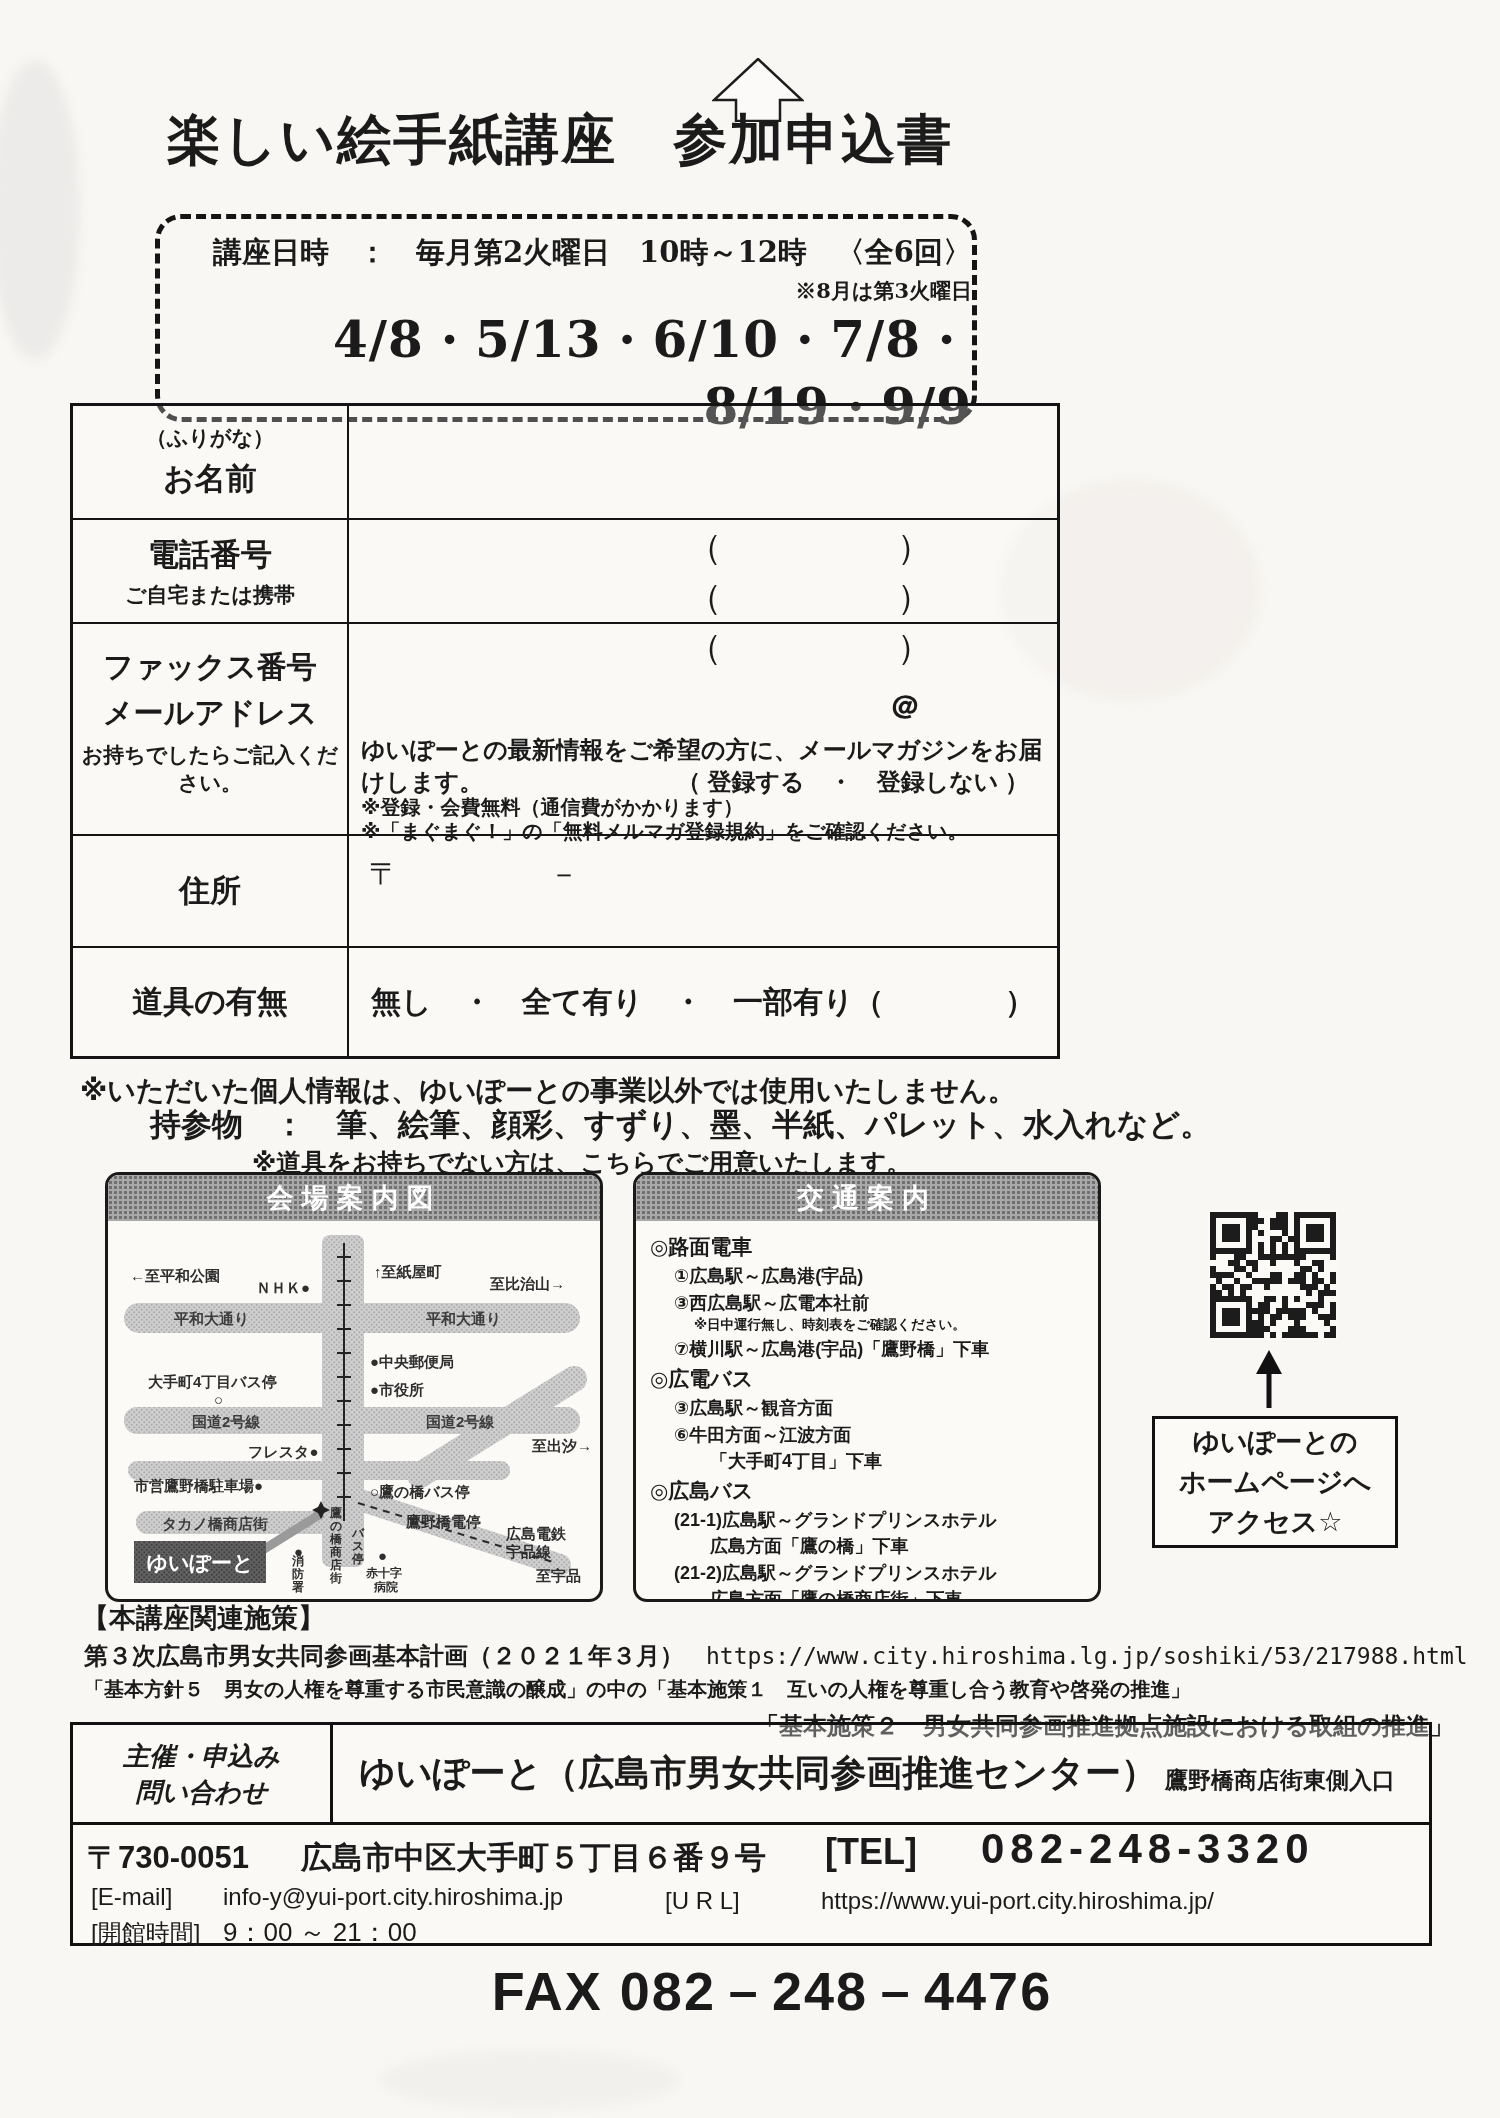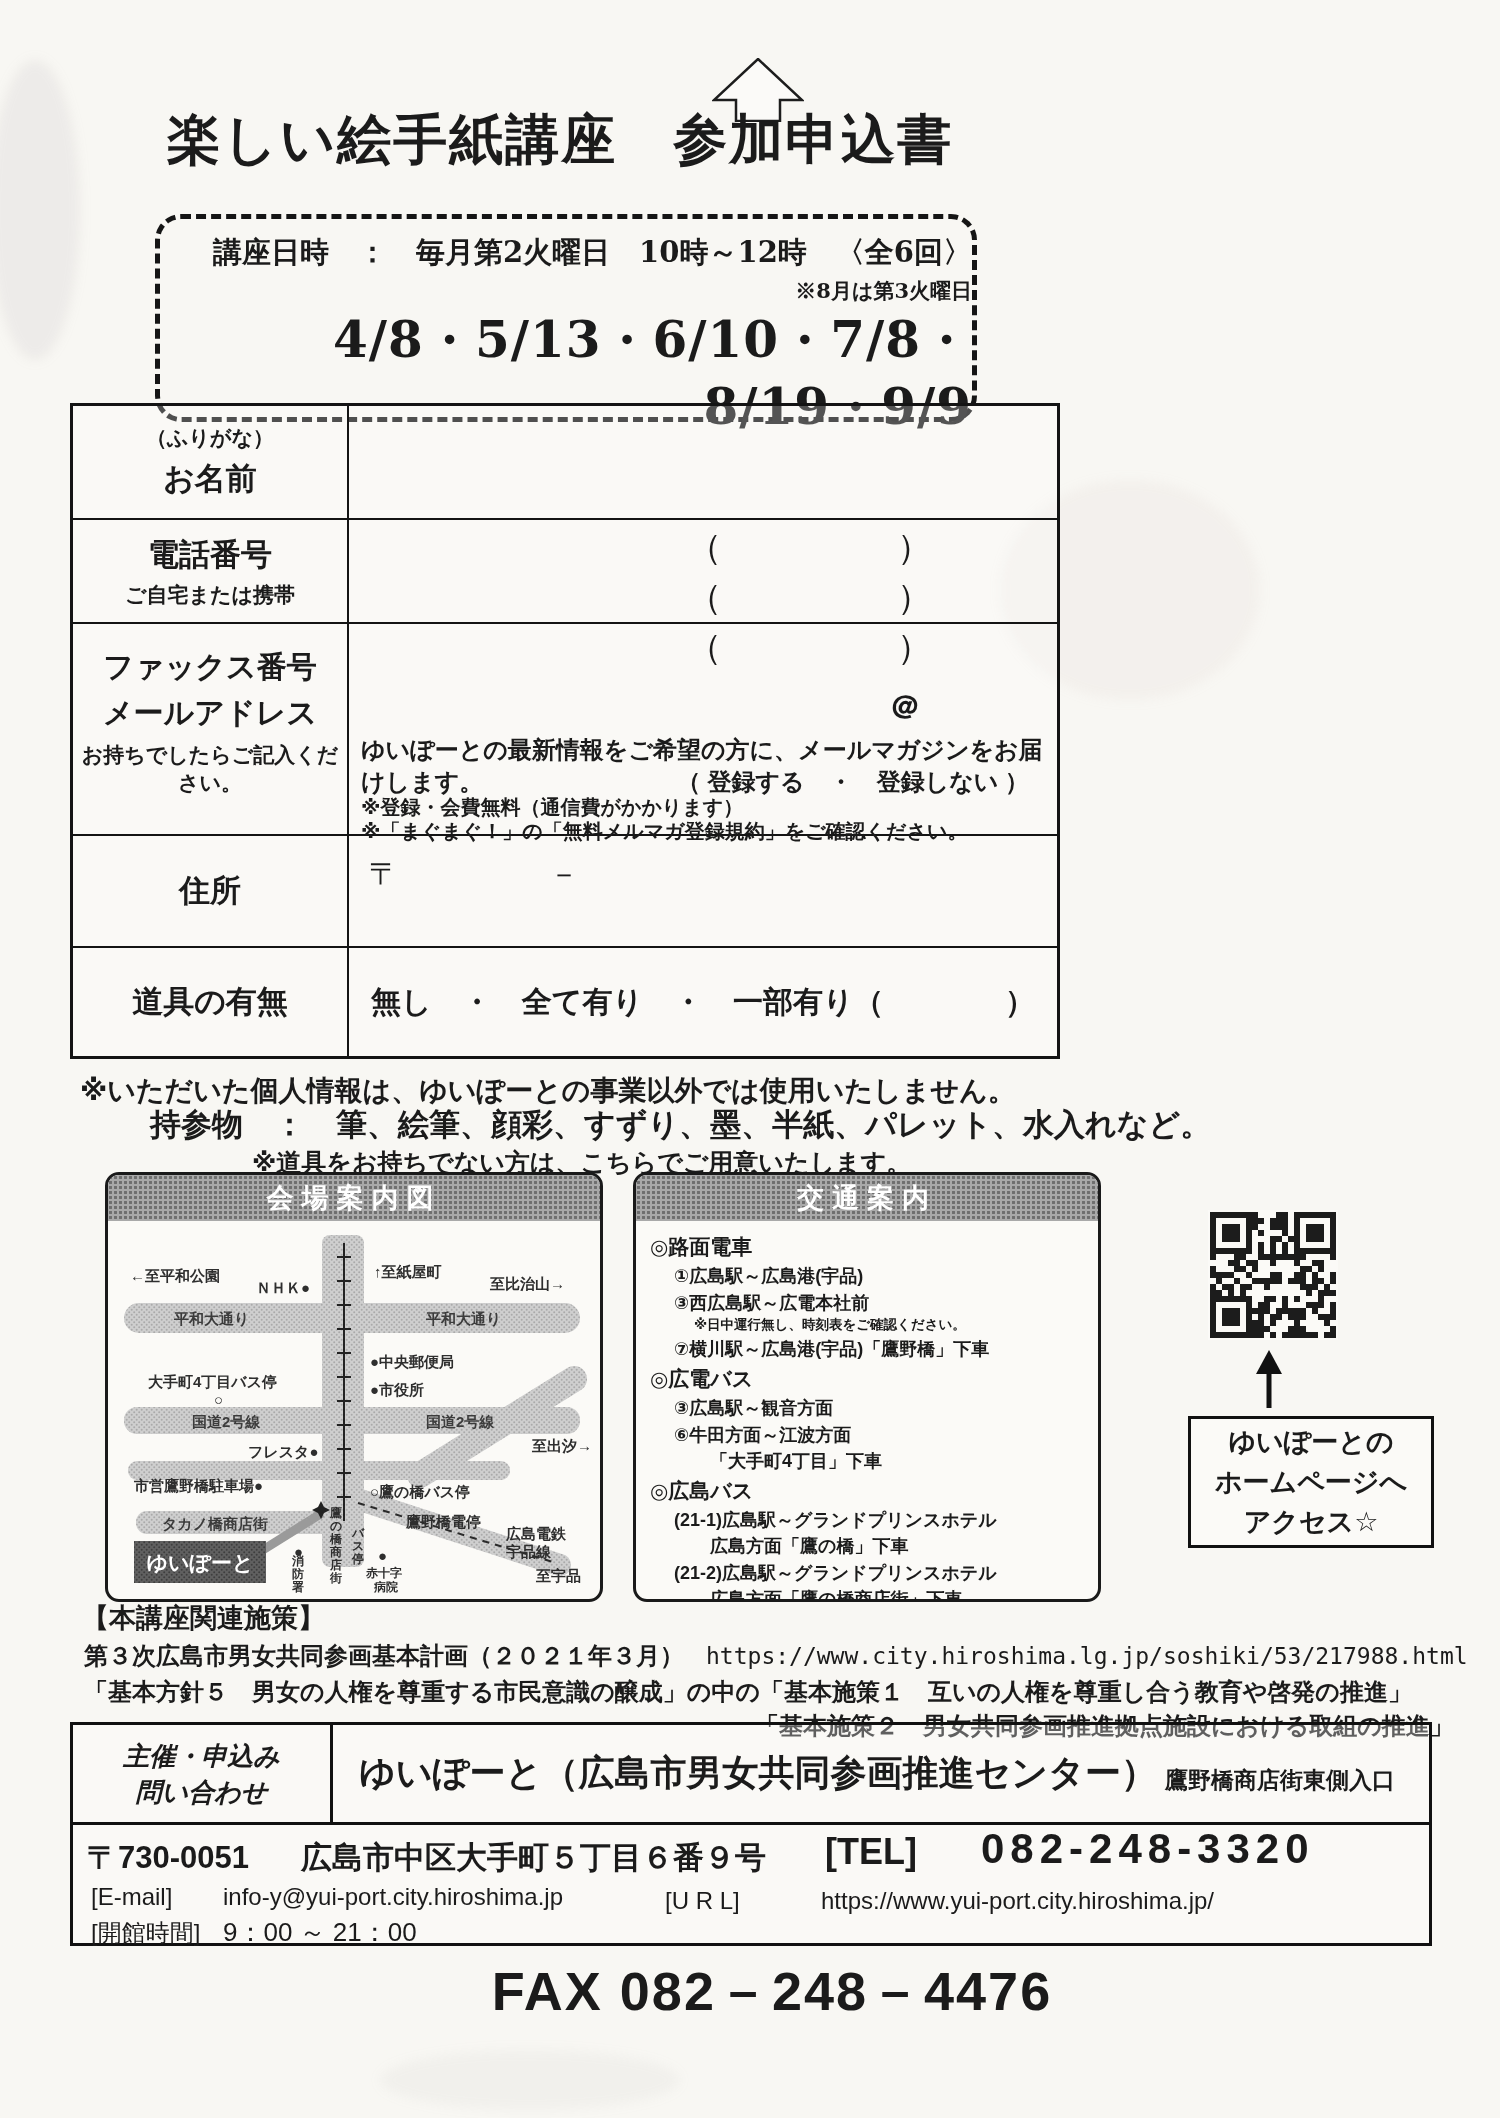--- a/index.html
+++ b/index.html
@@ -72,27 +72,27 @@
   .ml{font:700 15px "Liberation Sans",sans-serif;fill:#2e2e2e;}
   .ml.road{fill:#3c3c3c;}
   .ml.sm{font-size:12px;}
   .yui-name{font:700 21px "Liberation Sans",sans-serif;fill:#ffffff;}
 
   
   .qr-wrap{left:1208px;top:1210px;}
   .qr-arrow{left:1252px;top:1350px;}
   .hp-box{left:1152px;top:1416px;width:246px;height:132px;border:3.5px solid #111;
           background:#fbfaf7;display:flex;flex-direction:column;align-items:center;justify-content:center;
-          font-weight:700;font-size:27px;line-height:40px;box-sizing:border-box;margin-left:36px;}
+          font-weight:700;font-size:27px;line-height:40px;box-sizing:border-box;}
 
   
   .rel-h{left:82px;top:1600px;font-weight:700;font-size:27px;}
   .rel-1{left:84px;top:1640px;font-weight:700;font-size:24px;}
   .rel-url{font-family:"DejaVu Sans Mono","Liberation Mono",monospace;font-weight:400;font-size:23px;margin-left:22px;}
-  .rel-2{left:84px;top:1676px;font-weight:700;font-size:24px;text-align:center;}
+  .rel-2{left:84px;top:1676px;font-weight:700;font-size:20px;text-align:center;}
   .rel-3{left:755px;top:1710px;font-weight:700;font-size:24px;}
 
   
   .contact{left:70px;top:1722px;width:1362px;height:224px;border:3.5px solid #111;box-sizing:border-box;background:rgba(255,255,255,.3);}
   .c-top{height:100px;border-bottom:3px solid #111;display:flex;box-sizing:border-box;}
   .c-org{width:260px;border-right:3px solid #111;display:flex;flex-direction:column;align-items:center;
          justify-content:center;font-weight:700;font-size:26px;line-height:36px;box-sizing:border-box;font-style:italic;}
   .c-venue{flex:1;display:flex;align-items:center;padding-left:26px;}
   .c-venue-main{font-weight:700;font-size:36px;}
   .c-venue-note{font-weight:700;font-size:23px;margin-left:8px;margin-top:14px;}

